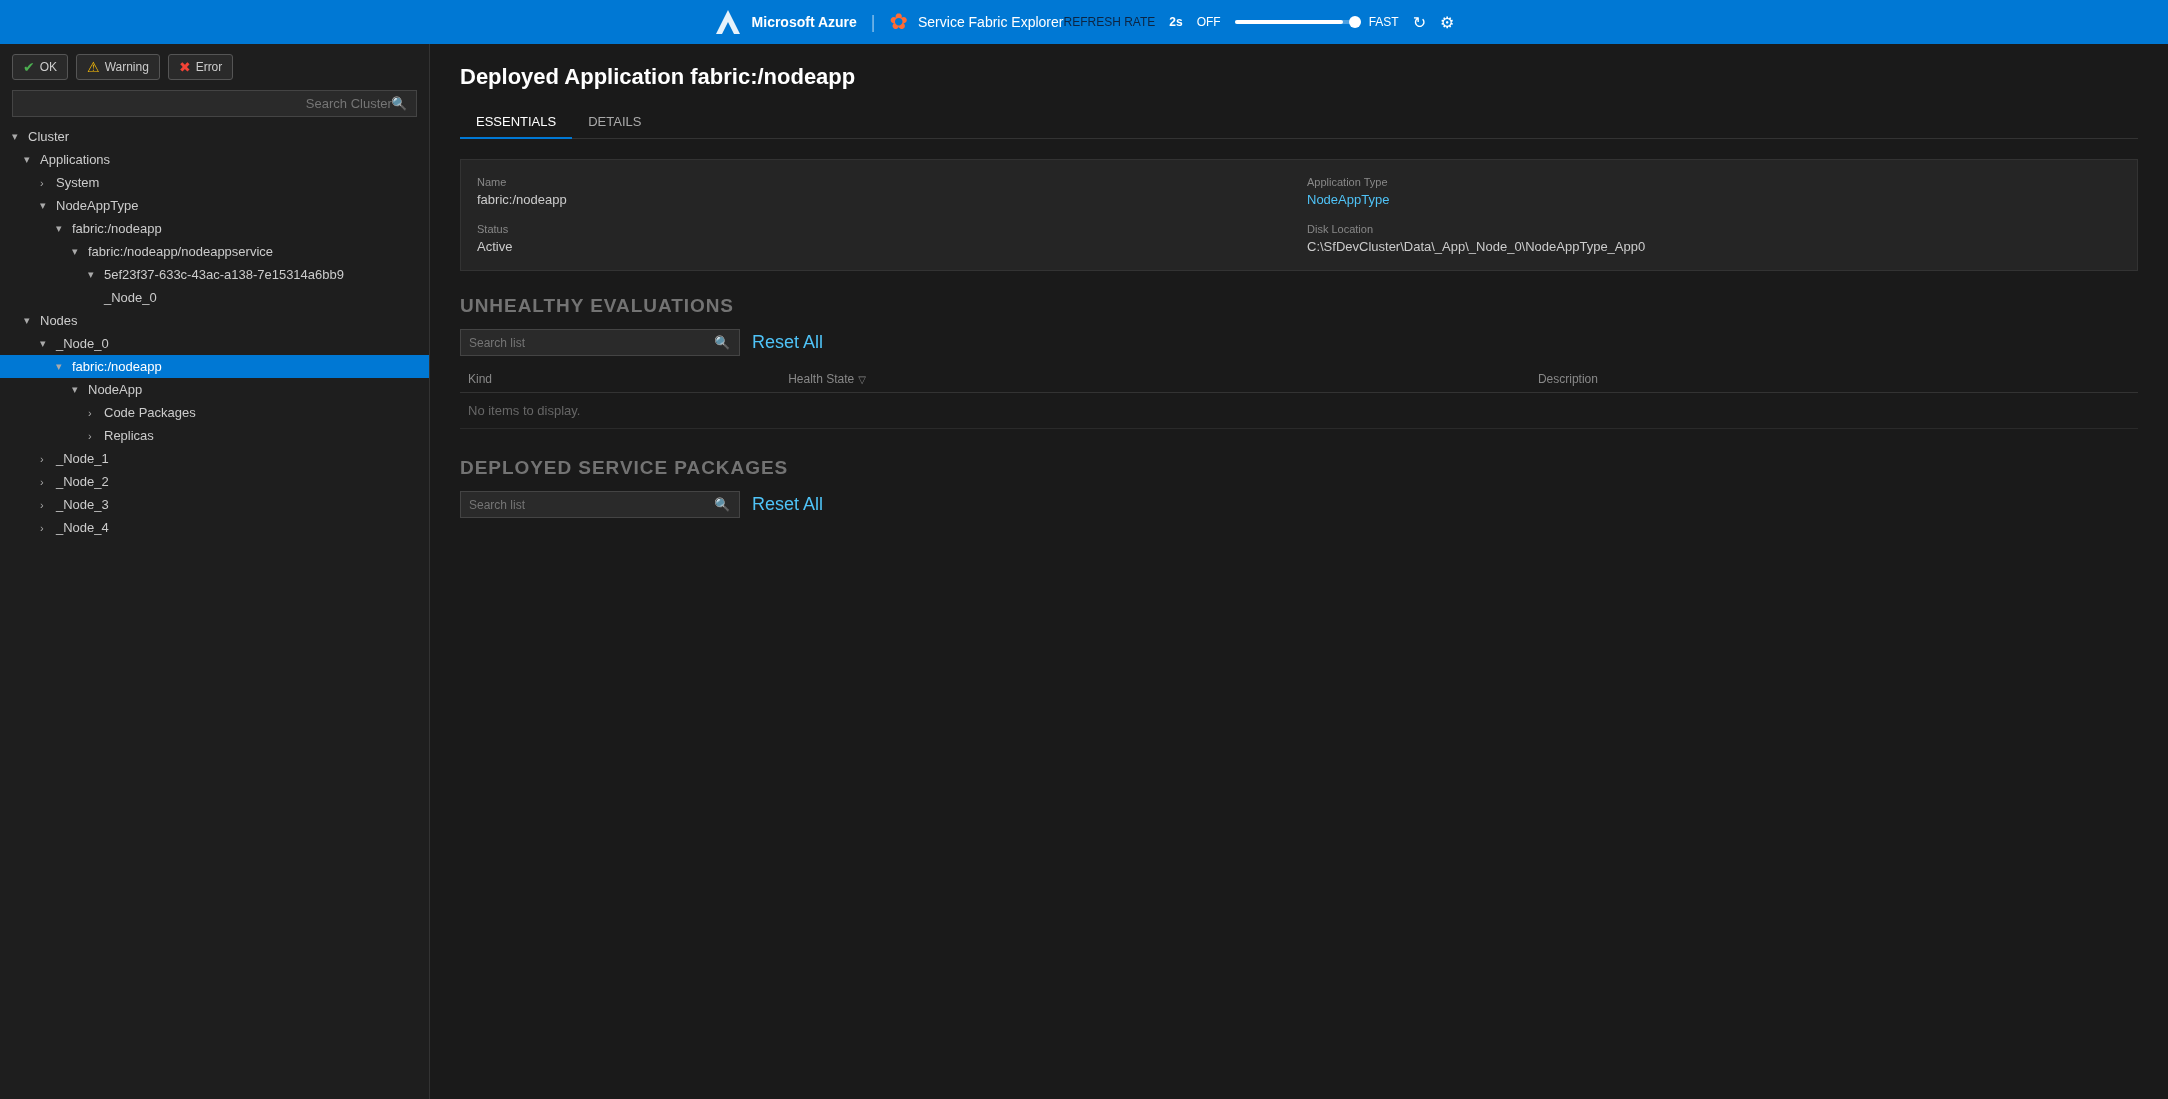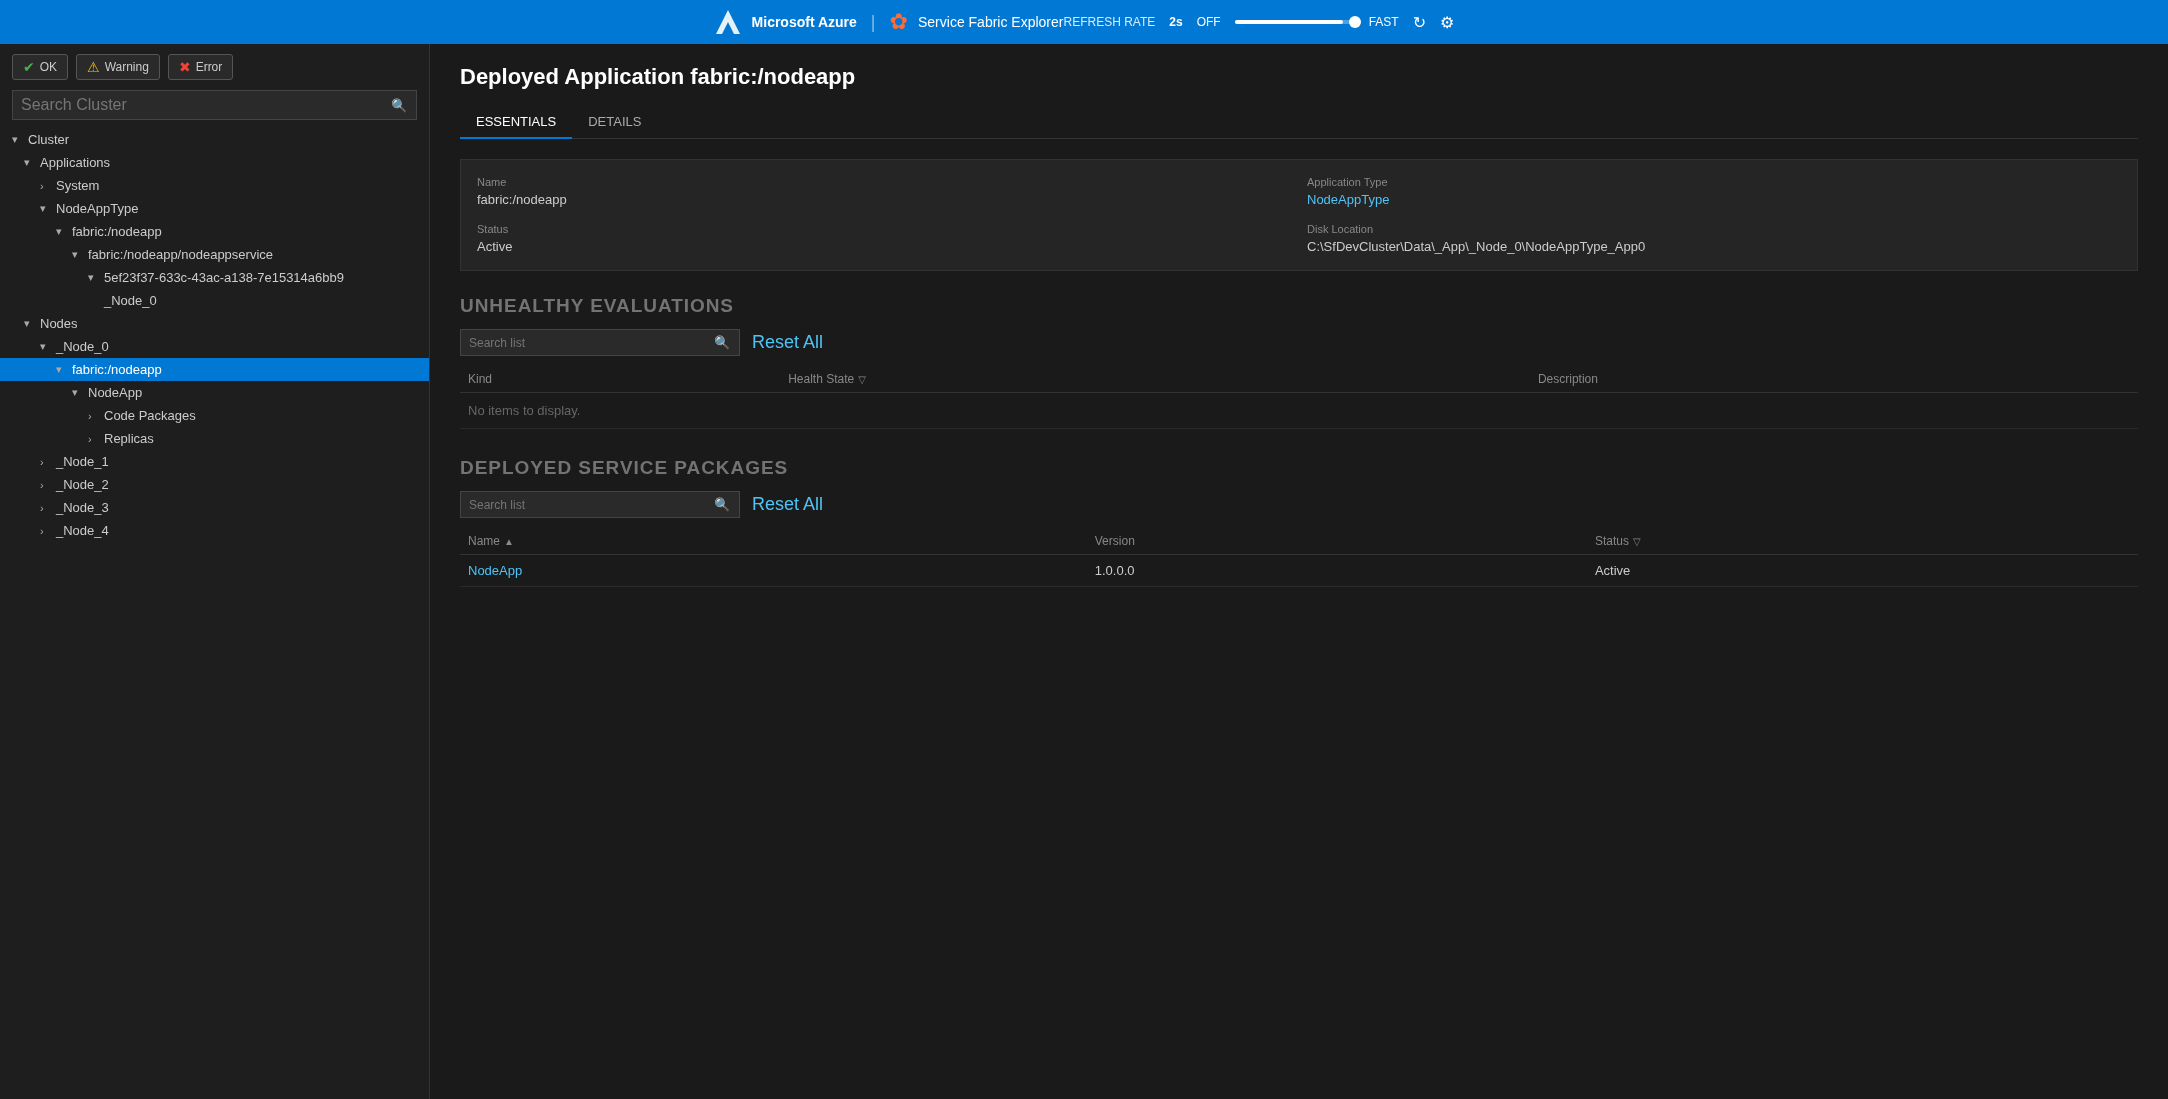--- a/index.html
+++ b/index.html
@@ -5,42 +5,42 @@
     * { box-sizing: border-box; margin: 0; padding: 0; }
     body { background: #1a1a1a; color: #ccc; font-family: 'Segoe UI', Arial, sans-serif; font-size: 13px; height: 100vh; overflow: hidden; display: flex; flex-direction: column; }
 
     
     .topbar { background: #0078d4; display: flex; align-items: center; height: 44px; padding: 0 12px; flex-shrink: 0; justify-content: center; }
     .topbar-left { display: flex; align-items: center; gap: 10px; }
     .topbar-brand { color: #fff; font-size: 14px; font-weight: 600; }
     .topbar-sep { color: rgba(255,255,255,0.5); font-size: 18px; margin: 0 4px; }
     .topbar-title { color: #fff; font-size: 14px; }
     .topbar-right { display: flex; align-items: center; gap: 14px; color: #fff; font-size: 12px; }
-    .refresh-label { color: #ffffff; opacity: 0.85; }
+    .refresh-label { color: #0f172a; opacity: 0.85; }
     .refresh-rate { color: #fff; font-weight: bold; }
     .refresh-off { color: #fff; }
     .refresh-slider { display: flex; align-items: center; gap: 6px; }
     .slider-track { width: 120px; height: 4px; background: rgba(255,255,255,0.3); border-radius: 2px; position: relative; }
     .slider-fill { width: 90%; height: 100%; background: #fff; border-radius: 2px; }
     .slider-thumb { width: 12px; height: 12px; background: #fff; border-radius: 50%; position: absolute; right: -6px; top: -4px; }
     .refresh-fast { color: #fff; }
     .topbar-icon { color: #fff; cursor: pointer; font-size: 16px; }
 
     
     .main { display: flex; flex: 1; overflow: hidden; }
 
     
     .sidebar { width: 430px; background: #1e1e1e; border-right: 1px solid #333; display: flex; flex-direction: column; overflow: hidden; flex-shrink: 0; }
     .sidebar-toolbar { padding: 10px 12px; display: flex; gap: 8px; flex-shrink: 0; }
     .status-btn { display: flex; align-items: center; gap: 5px; border: 1px solid #555; background: #2a2a2a; color: #ccc; padding: 4px 10px; border-radius: 3px; cursor: pointer; font-size: 12px; }
     .status-btn .icon-ok { color: #4caf50; font-size: 14px; }
     .status-btn .icon-warn { color: #ffc107; font-size: 14px; }
     .status-btn .icon-err { color: #f44336; font-size: 14px; }
     .search-box { display: flex; align-items: center; border: 1px solid #444; background: #2a2a2a; padding: 5px 8px; margin: 0 12px 8px 12px; }
-    .search-box input { background: transparent; border: none; color: #ccc; font-size: 16px; flex: 1; outline: none; }
+    .search-box input { background: transparent; border: none; color: #ccc; font-size: 13px; flex: 1; outline: none; text-align: right; }
     .search-box .search-icon { color: #888; font-size: 13px; }
     .tree { flex: 1; overflow-y: auto; padding-bottom: 10px; }
     .tree-item { display: flex; align-items: center; padding: 4px 0 4px 12px; cursor: pointer; white-space: nowrap; font-size: 13px; }
     .tree-item.selected { background: #0078d4; color: #fff; }
     .tree-item .caret { width: 16px; display: inline-block; font-size: 11px; color: #aaa; }
     .tree-item .label { color: #ccc; }
     .tree-item.selected .label { color: #fff; }
     .indent1 { padding-left: 24px; }
     .indent2 { padding-left: 40px; }
     .indent3 { padding-left: 56px; }
@@ -298,32 +298,16 @@
 
     <div class="section">
       <div class="section-title">DEPLOYED SERVICE PACKAGES</div>
       <div class="list-toolbar">
         <div class="list-search">
           <input type="text" placeholder="Search list" style="">
           <span class="search-icon">🔍</span>
         </div>
         <span class="reset-link">Reset All</span>
       </div>
-      <table class="data-table">
-        <thead>
-          <tr>
-            <th><span>Name</span><span class="sort-icon">▲</span></th>
-            <th><span>Version</span></th>
-            <th><span>Status</span><span class="filter-icon">▽</span></th>
-          </tr>
-        </thead>
-        <tbody>
-          <tr>
-            <td><a>NodeApp</a></td>
-            <td>1.0.0.0</td>
-            <td>Active</td>
-          </tr>
-        </tbody>
-      </table>
     </div>
 
   </div>
 </div>
 
 </body></html>

